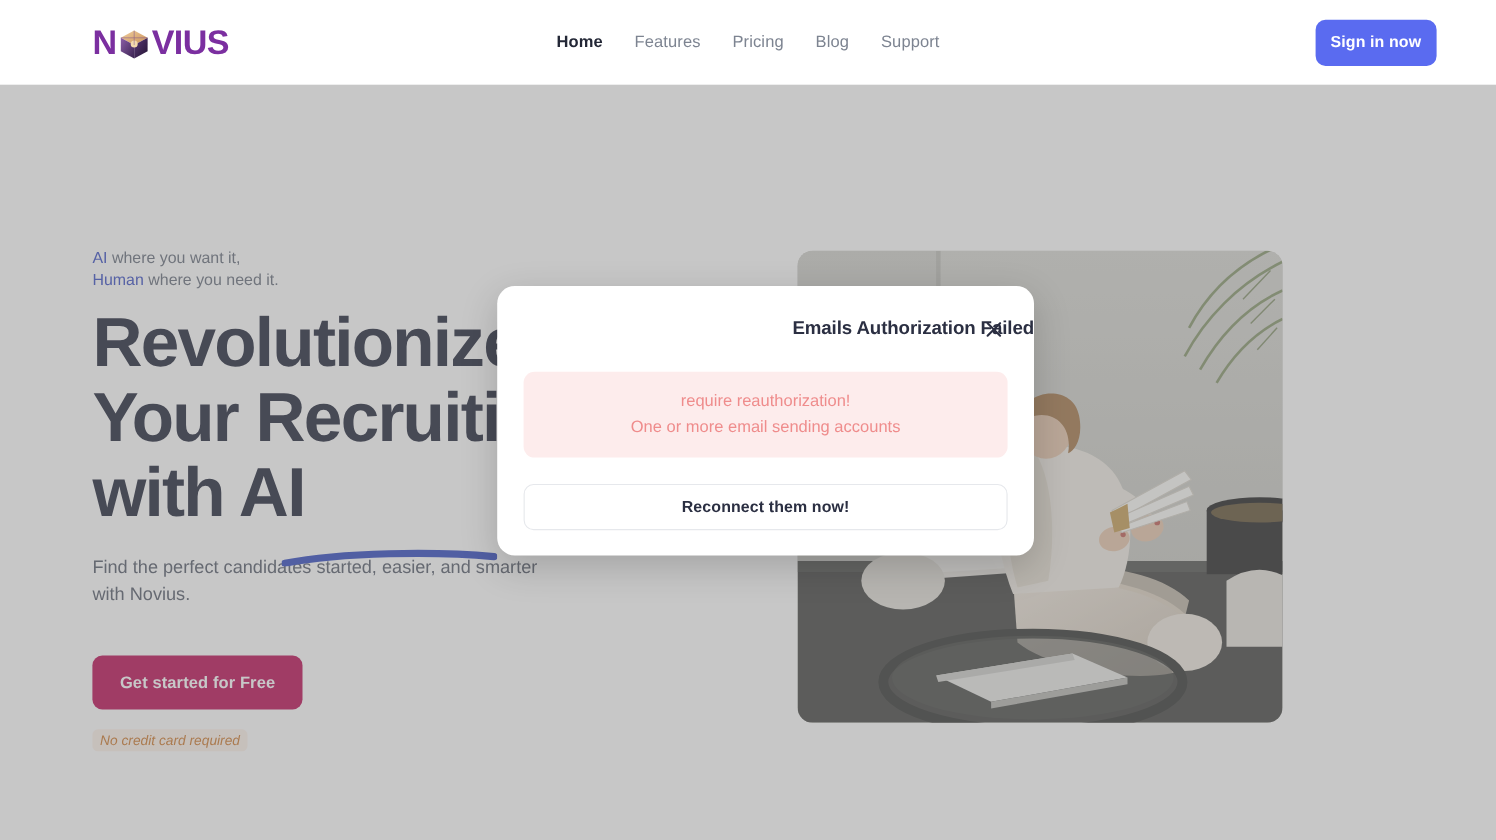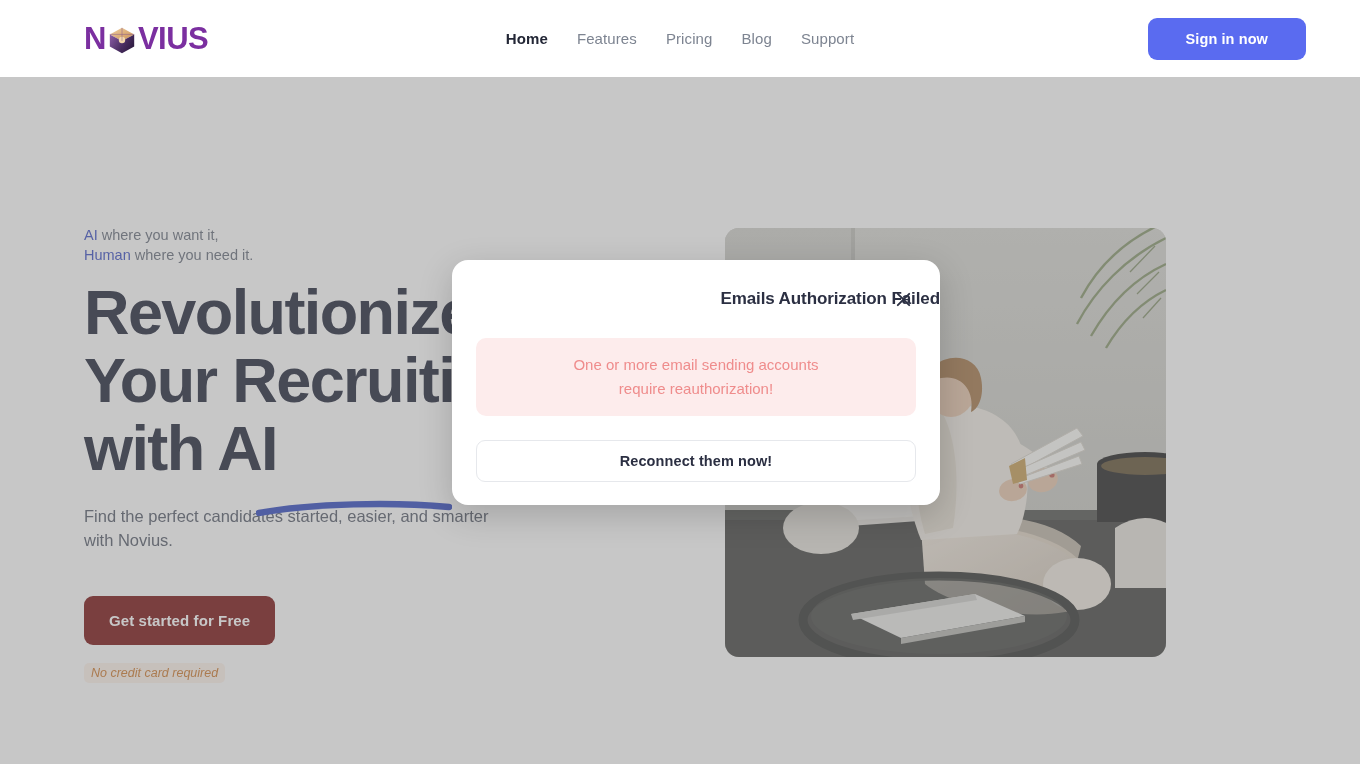--- a/index.html
+++ b/index.html
@@ -46,21 +46,21 @@
     letter-spacing: 0.1px; cursor: pointer; white-space: nowrap;
   }
   .nav-link.active { color: #232736; font-weight: 700; }
 
   .signin-btn {
     position: absolute; right: 54px; top: 50%;
     transform: translateY(-50%);
     background: #5a6bf0; color: #ffffff;
     font-size: 14.5px; font-weight: 700;
     border: none; border-radius: 9px;
-    padding: 13px 38px; cursor: pointer;
+    padding: 13px 14px; cursor: pointer;
     letter-spacing: 0.1px;
     font-family: "Liberation Sans", sans-serif;
   }
 
   
   .hero {
     position: absolute; top: 77px; left: 0;
     width: 1360px; height: 687px;
     background: #ffffff;
     overflow: hidden;
@@ -82,21 +82,21 @@
 
   .hero-sub {
     margin-top: 22px;
     font-size: 16.5px; line-height: 24px; color: #5e6472;
     width: 420px;
   }
 
   .cta-btn {
     margin-top: 44px;
     display: inline-block;
-    background: #7f1d1d; color: #ffffff;
+    background: #be185d; color: #ffffff;
     font-size: 15px; font-weight: 700;
     border: none; border-radius: 9px;
     padding: 16px 25px; cursor: pointer;
     letter-spacing: 0.1px;
     font-family: "Liberation Sans", sans-serif;
   }
 
   .nocard {
     margin-top: 18px; display: inline-block;
     background: rgba(245,166,110,0.13);
@@ -324,20 +324,20 @@
     <div class="modal-head">
       <div class="modal-title">Emails Authorization Failed</div>
       <button class="modal-close">
         <svg viewBox="0 0 20 20" width="19" height="19">
           <path d="M4 4 L16 16 M16 4 L4 16" stroke="currentColor" stroke-width="2" stroke-linecap="round"></path>
         </svg>
       </button>
     </div>
 
     <div class="alert-box">
+      <div class="alert-text">require reauthorization!</div>
       <div class="alert-text">One or more email sending accounts</div>
-      <div class="alert-text">require reauthorization!</div>
     </div>
 
     <button class="reconnect-btn">Reconnect them now!</button>
   </div>
 
 </div>
 
 </body></html>

